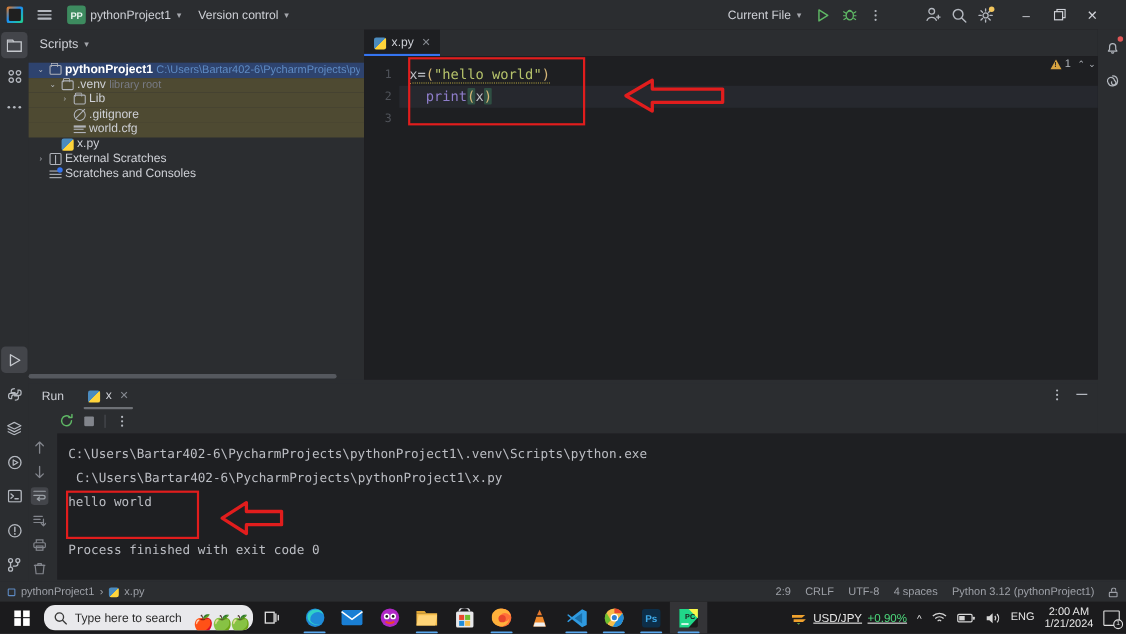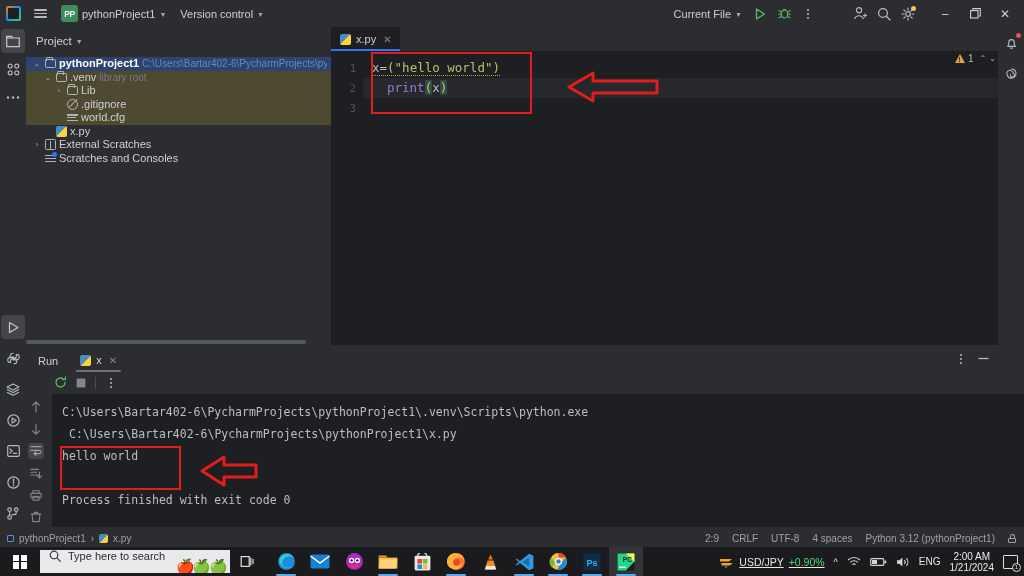--- a/index.html
+++ b/index.html
@@ -37,21 +37,21 @@
     width: 17px; height: 17px; border-radius: 3px; background: #3d8b5f;
     color: #e8f5ee; font-size: 8.5px; font-weight: bold;
     display:flex; align-items:center; justify-content:center; letter-spacing:-0.3px;
   }
   .tb-item {
     display:flex; align-items:center; gap:4px; padding: 3px 7px;
     border-radius:4px; cursor:pointer; color:#ced0d6; font-size:11px;
   }
   .caret { font-size: 7px; opacity:.75; transform: translateY(1px); }
 
-  .tb-right { position:absolute; right:4px; top:0; height:27px; display:flex; align-items:center; }
+  .tb-right { position:absolute; right:16px; top:0; height:27px; display:flex; align-items:center; }
   .run-cfg { color:#ced0d6; font-size:11px; display:flex; align-items:center; gap:4px; padding:3px 6px; border-radius:4px; cursor:pointer;}
   .ico-btn {
     width:24px; height:24px; display:flex; align-items:center; justify-content:center;
     cursor:pointer; border-radius:4px; position:relative;
   }
   .dots-v { display:flex; flex-direction:column; gap:2px; align-items:center; }
   .dots-v i { width:2px; height:2px; border-radius:50%; background:#b4b8bf; display:block; }
   .win-btn { width:30px; height:27px; display:flex; align-items:center; justify-content:center; cursor:pointer; color:#ced0d6; font-size:12px;}
   .badge-dot { position:absolute; top:4px; right:4px; width:5px; height:5px; border-radius:50%; background:#f2c55c; }
 
@@ -218,22 +218,22 @@
 
   
   .taskbar {
     position:absolute; left:0; top:547px; width:1024px; height:29px;
     background:#1b1b1d; display:flex; align-items:center;
   }
   .start-btn { width:40px; height:29px; display:flex; align-items:center; justify-content:center; cursor:pointer;}
   .win-logo { width:14px;height:14px;display:grid;grid-template-columns:1fr 1fr;grid-template-rows:1fr 1fr;gap:1.6px;}
   .win-logo i{ background:#ffffff; display:block; }
   .tb-search {
-    width:190px; height:23px; background:#e9e9ec; border-radius:0; display:flex;
-    align-items:flex-start; gap:7px; padding-left:9px; font-size:11px; color:#2b2b2b;
+    width:190px; height:23px; background:#e9e9ec; border-radius:10px; display:flex;
+    align-items:center; gap:7px; padding-left:9px; font-size:11px; color:#2b2b2b;
     position:relative; overflow:hidden; cursor:text;
   }
   .tb-search .apples { position:absolute; right:4px; bottom:-3px; font-size:15px; letter-spacing:-2px;}
   .taskview { width:34px;height:29px;display:flex;align-items:center;justify-content:center;cursor:pointer;}
   .tb-apps { display:flex; align-items:center; gap:0; margin-left:5px;}
   .tb-app {
     width:34px; height:29px; display:flex; align-items:center; justify-content:center;
     cursor:pointer; position:relative;
   }
   .tb-app.running::after{ content:""; position:absolute; bottom:0; left:7px; width:20px; height:2.5px; background:#5aa9f0; border-radius:2px;}
@@ -423,21 +423,21 @@
     </div>
     <div class="rail-btn">
       <svg width="13" height="13" viewBox="0 0 13 13">
         <path d="M6.5 2 A4.5 4.5 0 1 1 2.3 8.2 A3.2 3.2 0 1 1 8.2 6.3 A2 2 0 1 1 5.6 7.4" fill="none" stroke="#b4b8bf" stroke-width="1.1" stroke-linecap="round"></path>
       </svg>
     </div>
   </div>
 
   <div class="project-panel">
     <div class="pp-header">
-      <span>Project</span>
+      <span>Scripts</span>
       <span class="caret">▼</span>
     </div>
     <div class="pp-tree" id="tree">
         <div class="tree-row sel" style="padding-left: 6px;">
           <span class="arrow">⌄</span>
           <span class="folder-ico"></span>
           <span class="tlabel bold">pythonProject1</span>
           <span class="tpath">C:\Users\Bartar402-6\PycharmProjects\pythonProject1</span>
         </div>
         <div class="tree-row venvbg" style="padding-left: 17px;">

